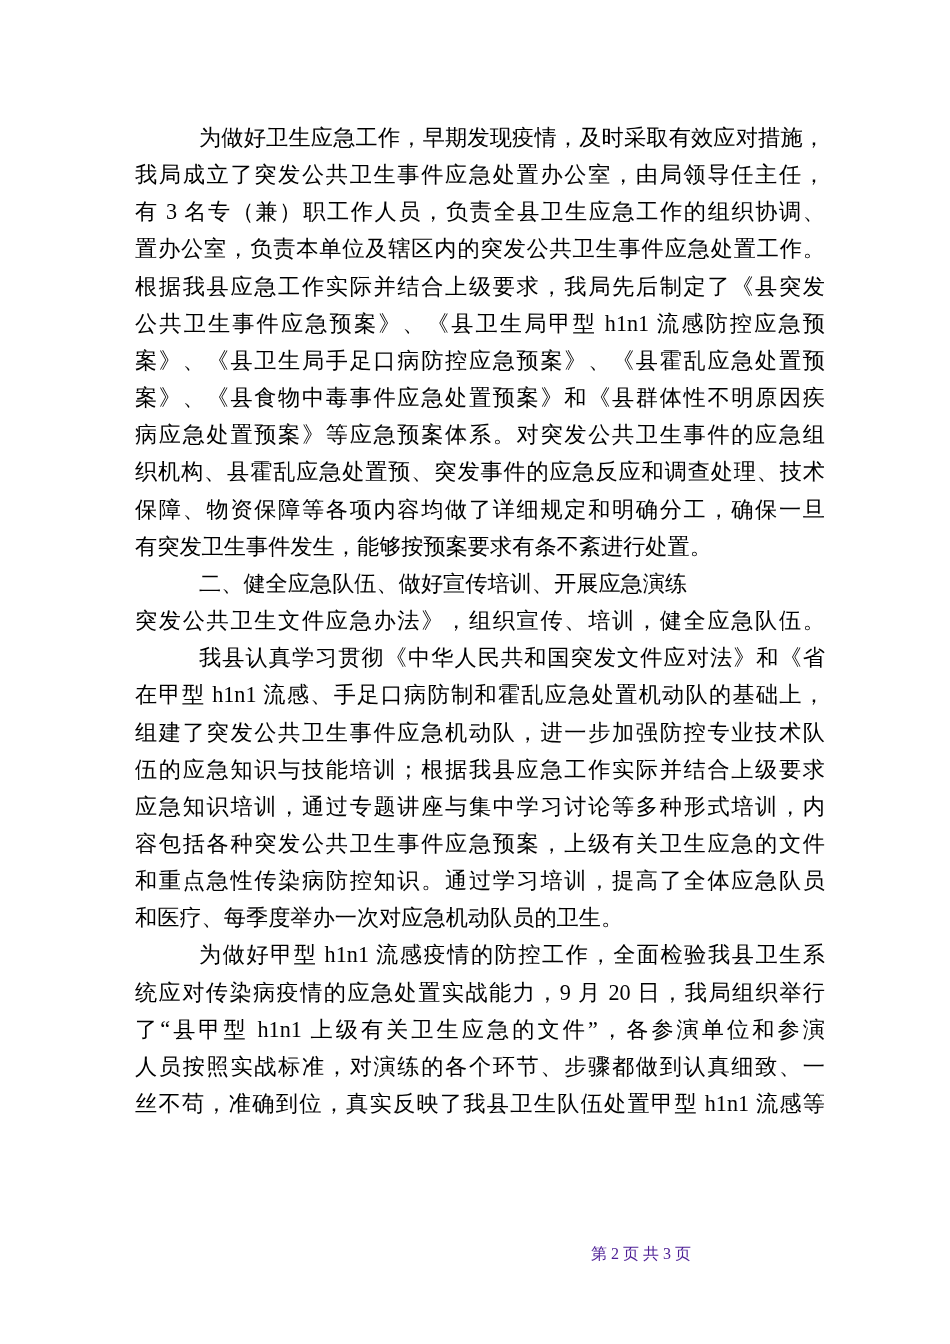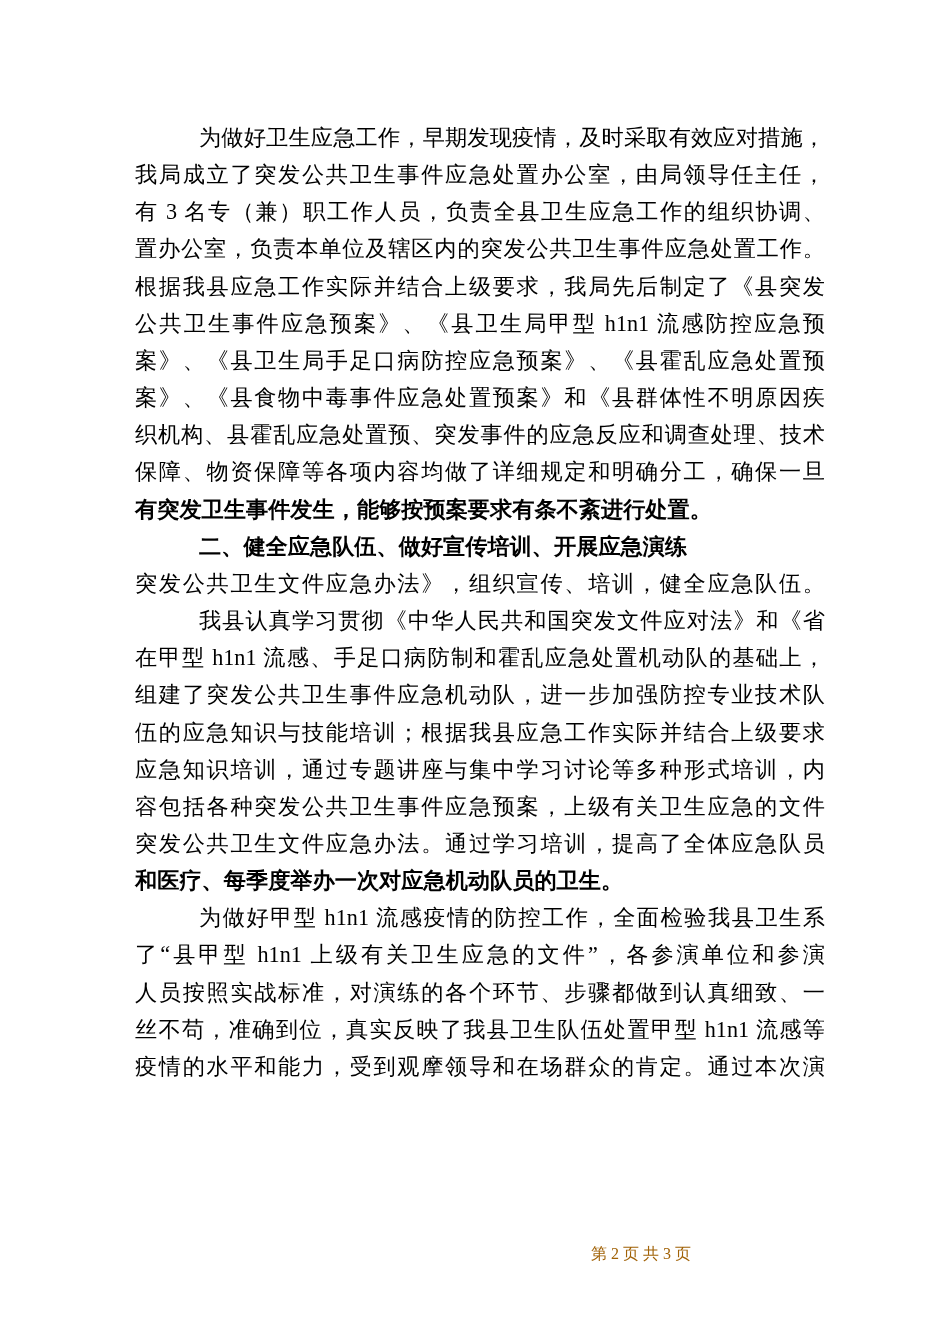--- a/index.html
+++ b/index.html
@@ -31,57 +31,57 @@
   }
   .line {
     text-align: justify;
     text-align-last: justify;
   }
   .line.indent {
     text-indent: 64px;
   }
   .line.para-end {
     text-align-last: left;
-    font-weight: bold;
   }
   .footer {
     position: absolute;
     top: 1244px;
     right: 143px;
     font-size: 16px;
     line-height: 20px;
-    color: #a16207;
+    color: #4c1d95;
   }
 </style>
 </head>
 <body>
 
 <div class="page">
   <div class="body-text">
       <div class="line indent">为做好卫生应急工作，早期发现疫情，及时采取有效应对措施，</div>
       <div class="line">我局成立了突发公共卫生事件应急处置办公室，由局领导任主任，</div>
       <div class="line">有 3 名专（兼）职工作人员，负责全县卫生应急工作的组织协调、</div>
       <div class="line">置办公室，负责本单位及辖区内的突发公共卫生事件应急处置工作。</div>
       <div class="line">根据我县应急工作实际并结合上级要求，我局先后制定了《县突发</div>
       <div class="line">公共卫生事件应急预案》、《县卫生局甲型 h1n1 流感防控应急预</div>
       <div class="line">案》、《县卫生局手足口病防控应急预案》、《县霍乱应急处置预</div>
       <div class="line">案》、《县食物中毒事件应急处置预案》和《县群体性不明原因疾</div>
+      <div class="line">病应急处置预案》等应急预案体系。对突发公共卫生事件的应急组</div>
       <div class="line">织机构、县霍乱应急处置预、突发事件的应急反应和调查处理、技术</div>
       <div class="line">保障、物资保障等各项内容均做了详细规定和明确分工，确保一旦</div>
       <div class="line para-end">有突发卫生事件发生，能够按预案要求有条不紊进行处置。</div>
       <div class="line indent para-end">二、健全应急队伍、做好宣传培训、开展应急演练</div>
       <div class="line">突发公共卫生文件应急办法》，组织宣传、培训，健全应急队伍。</div>
       <div class="line indent">我县认真学习贯彻《中华人民共和国突发文件应对法》和《省</div>
       <div class="line">在甲型 h1n1 流感、手足口病防制和霍乱应急处置机动队的基础上，</div>
       <div class="line">组建了突发公共卫生事件应急机动队，进一步加强防控专业技术队</div>
       <div class="line">伍的应急知识与技能培训；根据我县应急工作实际并结合上级要求</div>
       <div class="line">应急知识培训，通过专题讲座与集中学习讨论等多种形式培训，内</div>
       <div class="line">容包括各种突发公共卫生事件应急预案，上级有关卫生应急的文件</div>
-      <div class="line">突发公共卫生文件应急办法。通过学习培训，提高了全体应急队员</div>
+      <div class="line">和重点急性传染病防控知识。通过学习培训，提高了全体应急队员</div>
       <div class="line para-end">和医疗、每季度举办一次对应急机动队员的卫生。</div>
       <div class="line indent">为做好甲型 h1n1 流感疫情的防控工作，全面检验我县卫生系</div>
+      <div class="line">统应对传染病疫情的应急处置实战能力，9 月 20 日，我局组织举行</div>
       <div class="line">了“县甲型 h1n1 上级有关卫生应急的文件”，各参演单位和参演</div>
       <div class="line">人员按照实战标准，对演练的各个环节、步骤都做到认真细致、一</div>
       <div class="line">丝不苟，准确到位，真实反映了我县卫生队伍处置甲型 h1n1 流感等</div>
-      <div class="line">疫情的水平和能力，受到观摩领导和在场群众的肯定。通过本次演</div>
     </div>
   <div class="footer">第 2 页 共 3 页</div>
 </div>
 
 </body></html>

